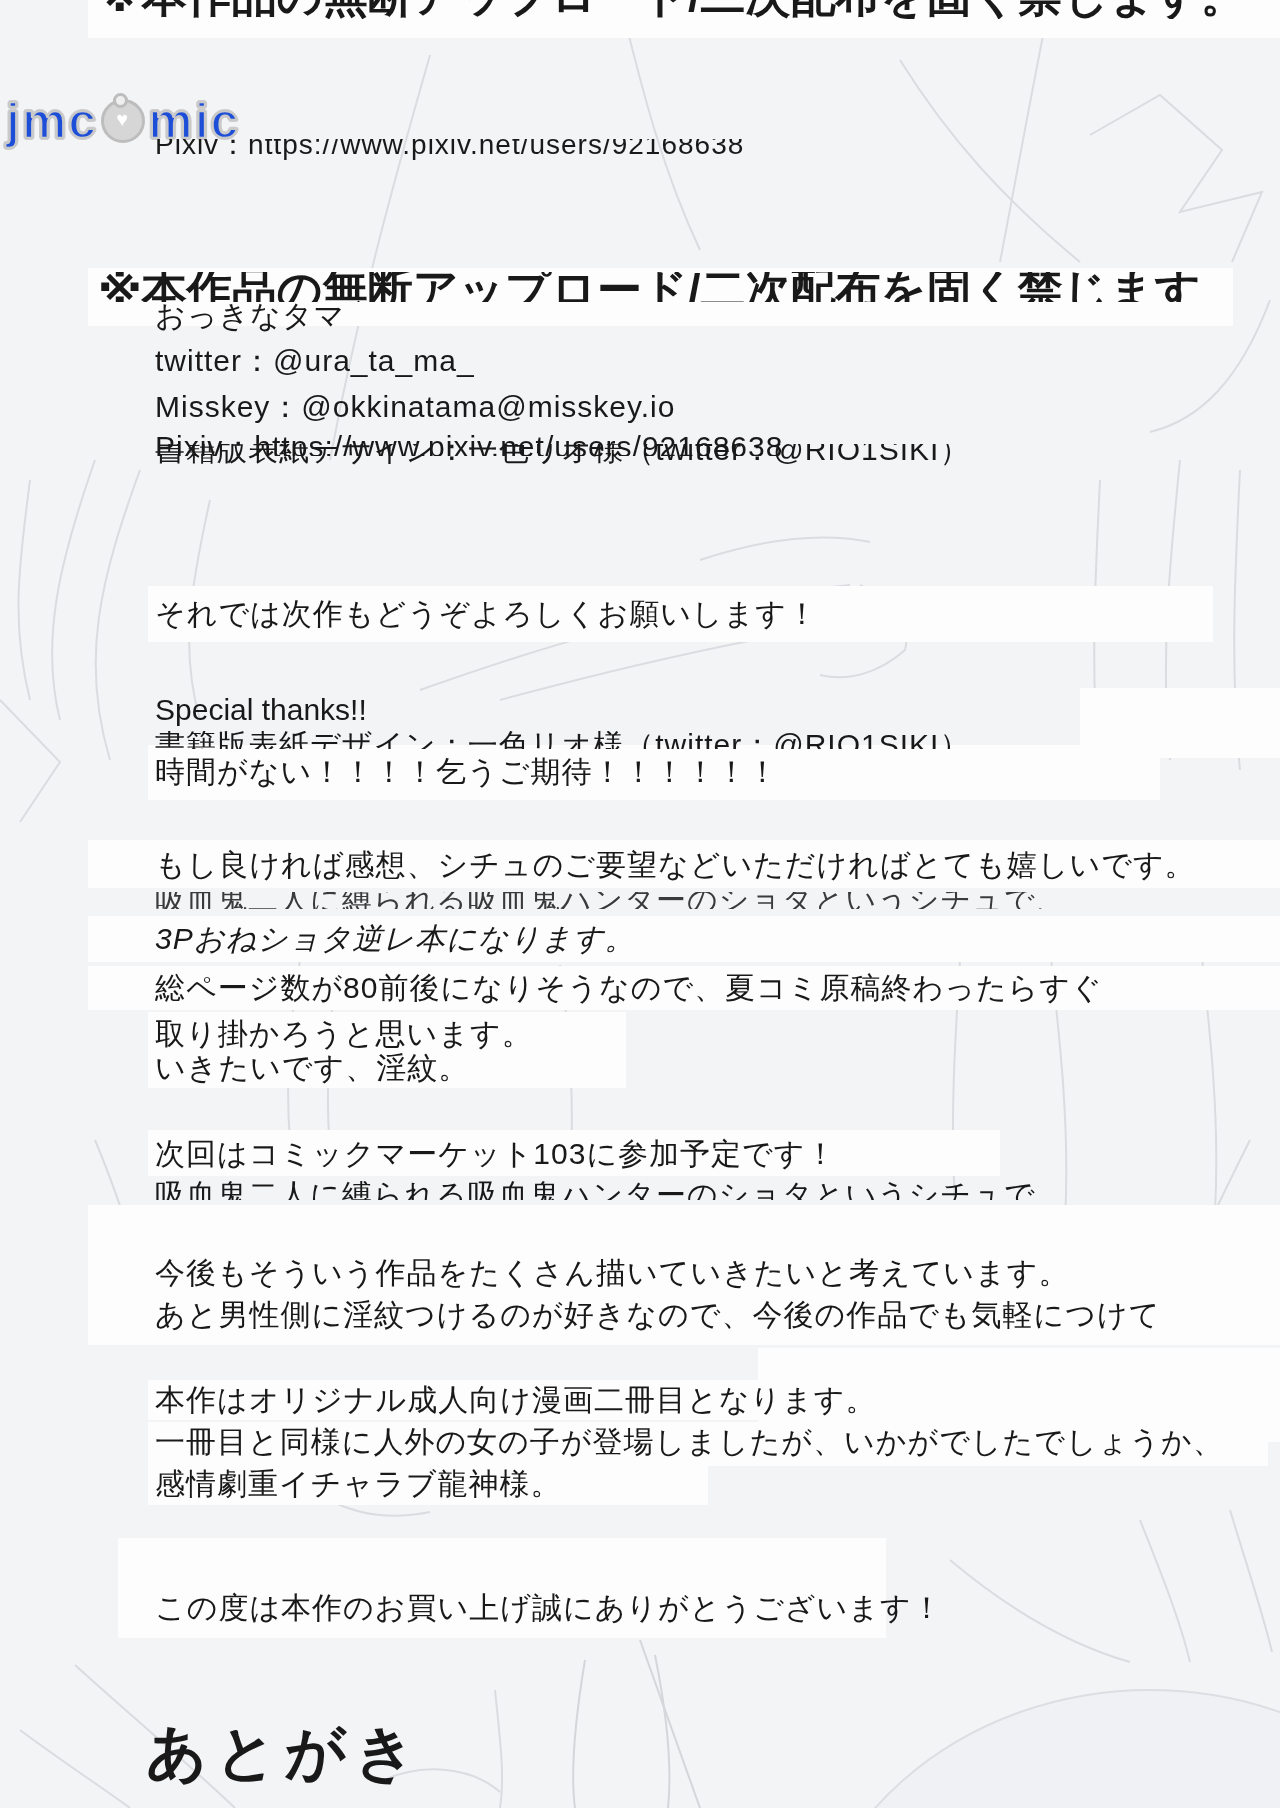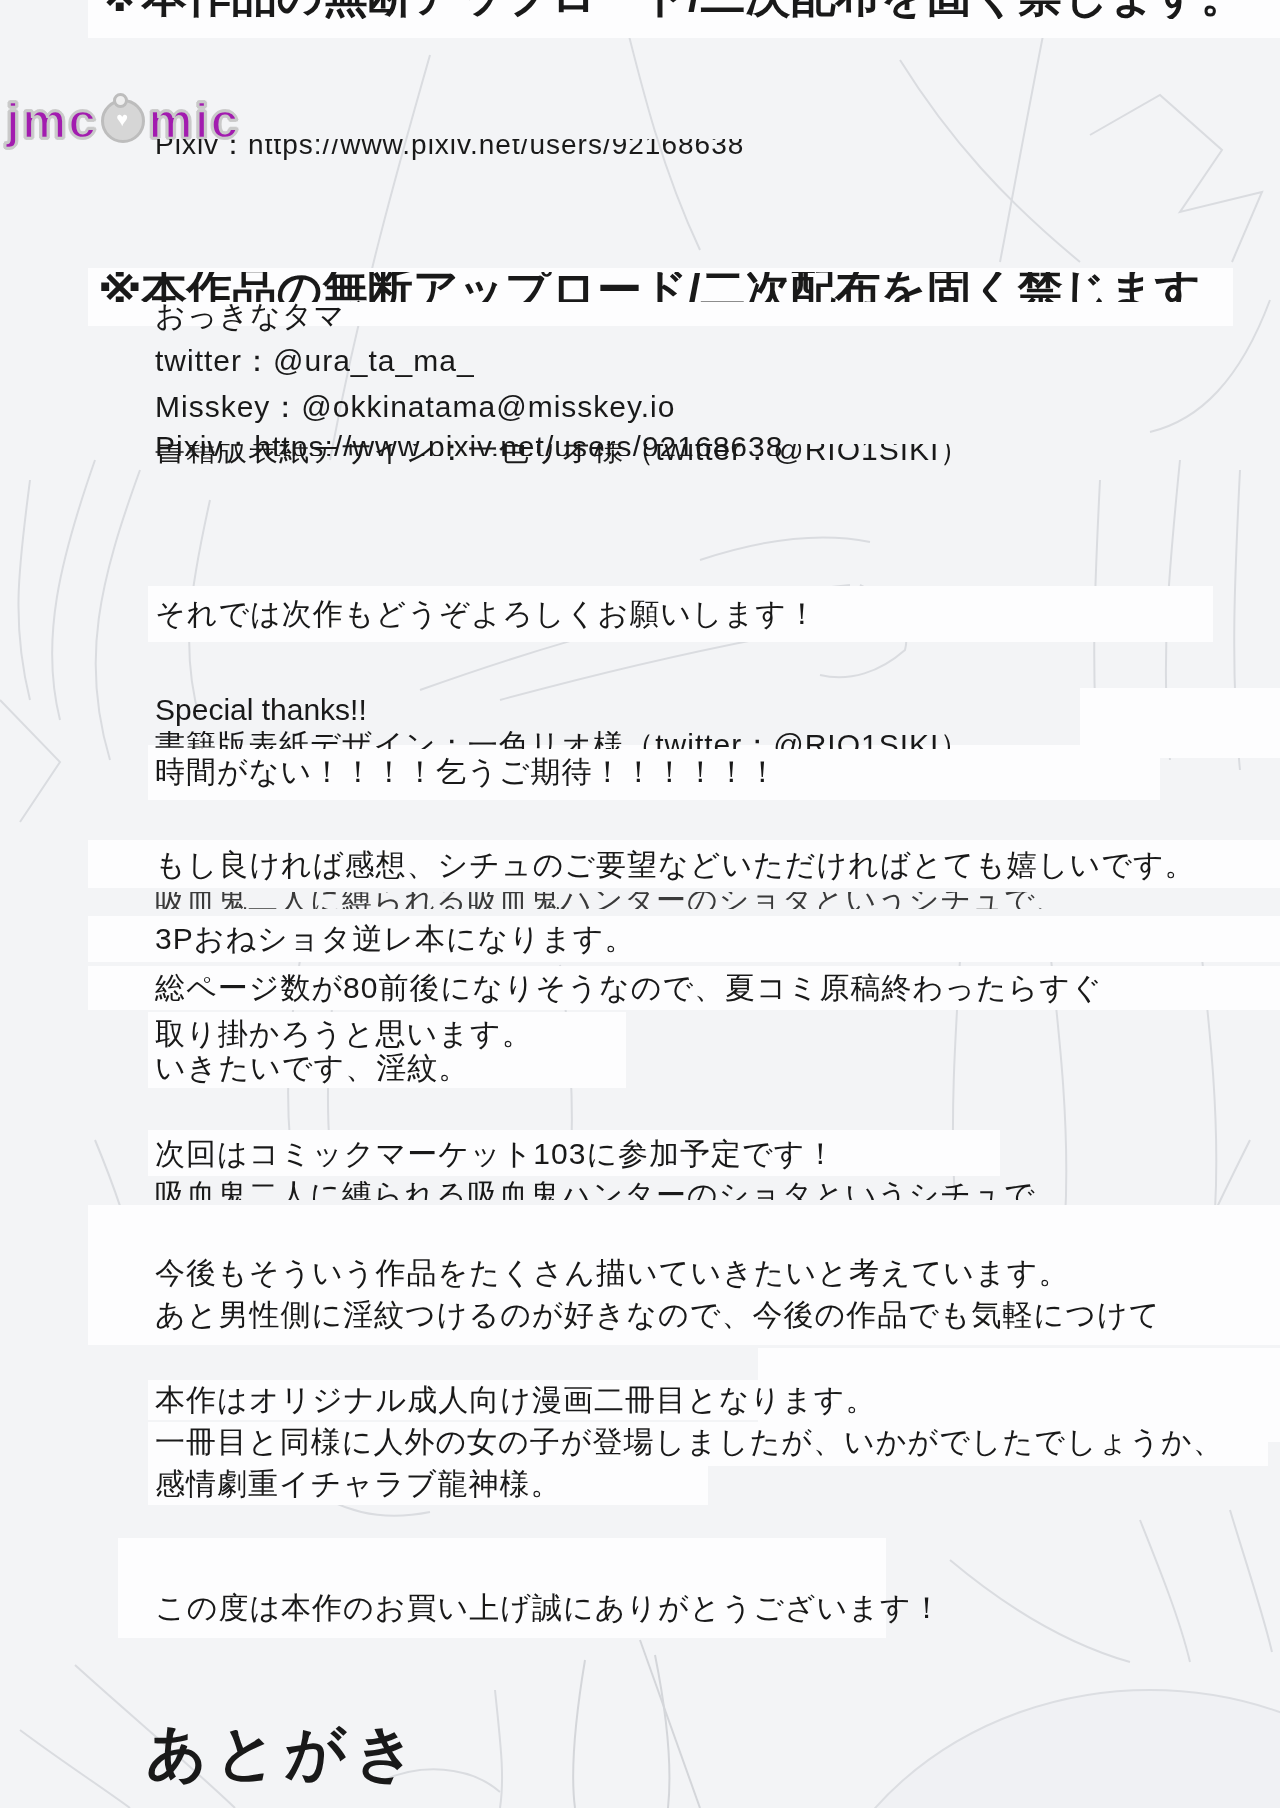--- a/index.html
+++ b/index.html
@@ -31,21 +31,21 @@
     font-family:"Liberation Serif","DejaVu Serif",serif;
     font-weight:bold;
     font-size:60px;
     line-height:66px;
     letter-spacing:8px;
   }
   .watermark{
     position:absolute;left:6px;top:92px;
     display:flex;align-items:center;
     font-size:50px;font-weight:800;letter-spacing:2px;
-    color:#a21caf;
+    color:#1d4ed8;
     -webkit-text-stroke:2.5px #c9c9c9;
     text-shadow:-2px 0 #cecece,2px 0 #cecece,0 -2px #cecece,0 2px #cecece;
   }
   .mascot{
     position:relative;
     width:44px;height:44px;margin:0 3px;
     border-radius:50%;
     background:#d6d6d6;
     border:3px solid #bdbdbd;
     box-sizing:border-box;
@@ -167,21 +167,21 @@
   </div>
 
   <div class="line" style="left:155px;top:754px;">時間がない！！！！乞うご期待！！！！！！</div>
 
   <div class="line" style="left:155px;top:847px;">もし良ければ感想、シチュのご要望などいただければとても嬉しいです。</div>
 
   <div class="line clip ghost" style="left:155px;top:892px;height:17px;">
     <span style="margin-top:-10px;">吸血鬼二人に縛られる吸血鬼ハンターのショタというシチュで、</span>
   </div>
 
-  <div class="line" style="left:155px;top:921px;">3Pおねショタ逆レ本になります。</div>
+  <div class="line" style="left:155px;top:921px;font-style:italic;">3Pおねショタ逆レ本になります。</div>
   <div class="line" style="left:155px;top:970px;">総ページ数が80前後になりそうなので、夏コミ原稿終わったらすぐ</div>
   <div class="line" style="left:155px;top:1016px;">取り掛かろうと思います。</div>
   <div class="line" style="left:155px;top:1050px;">いきたいです、淫紋。</div>
 
   <div class="line" style="left:155px;top:1136px;">次回はコミックマーケット103に参加予定です！</div>
 
   <div class="line clip" style="left:155px;top:1181px;height:19px;">
     <span style="margin-top:-4px;">吸血鬼二人に縛られる吸血鬼ハンターのショタというシチュで</span>
   </div>
 

